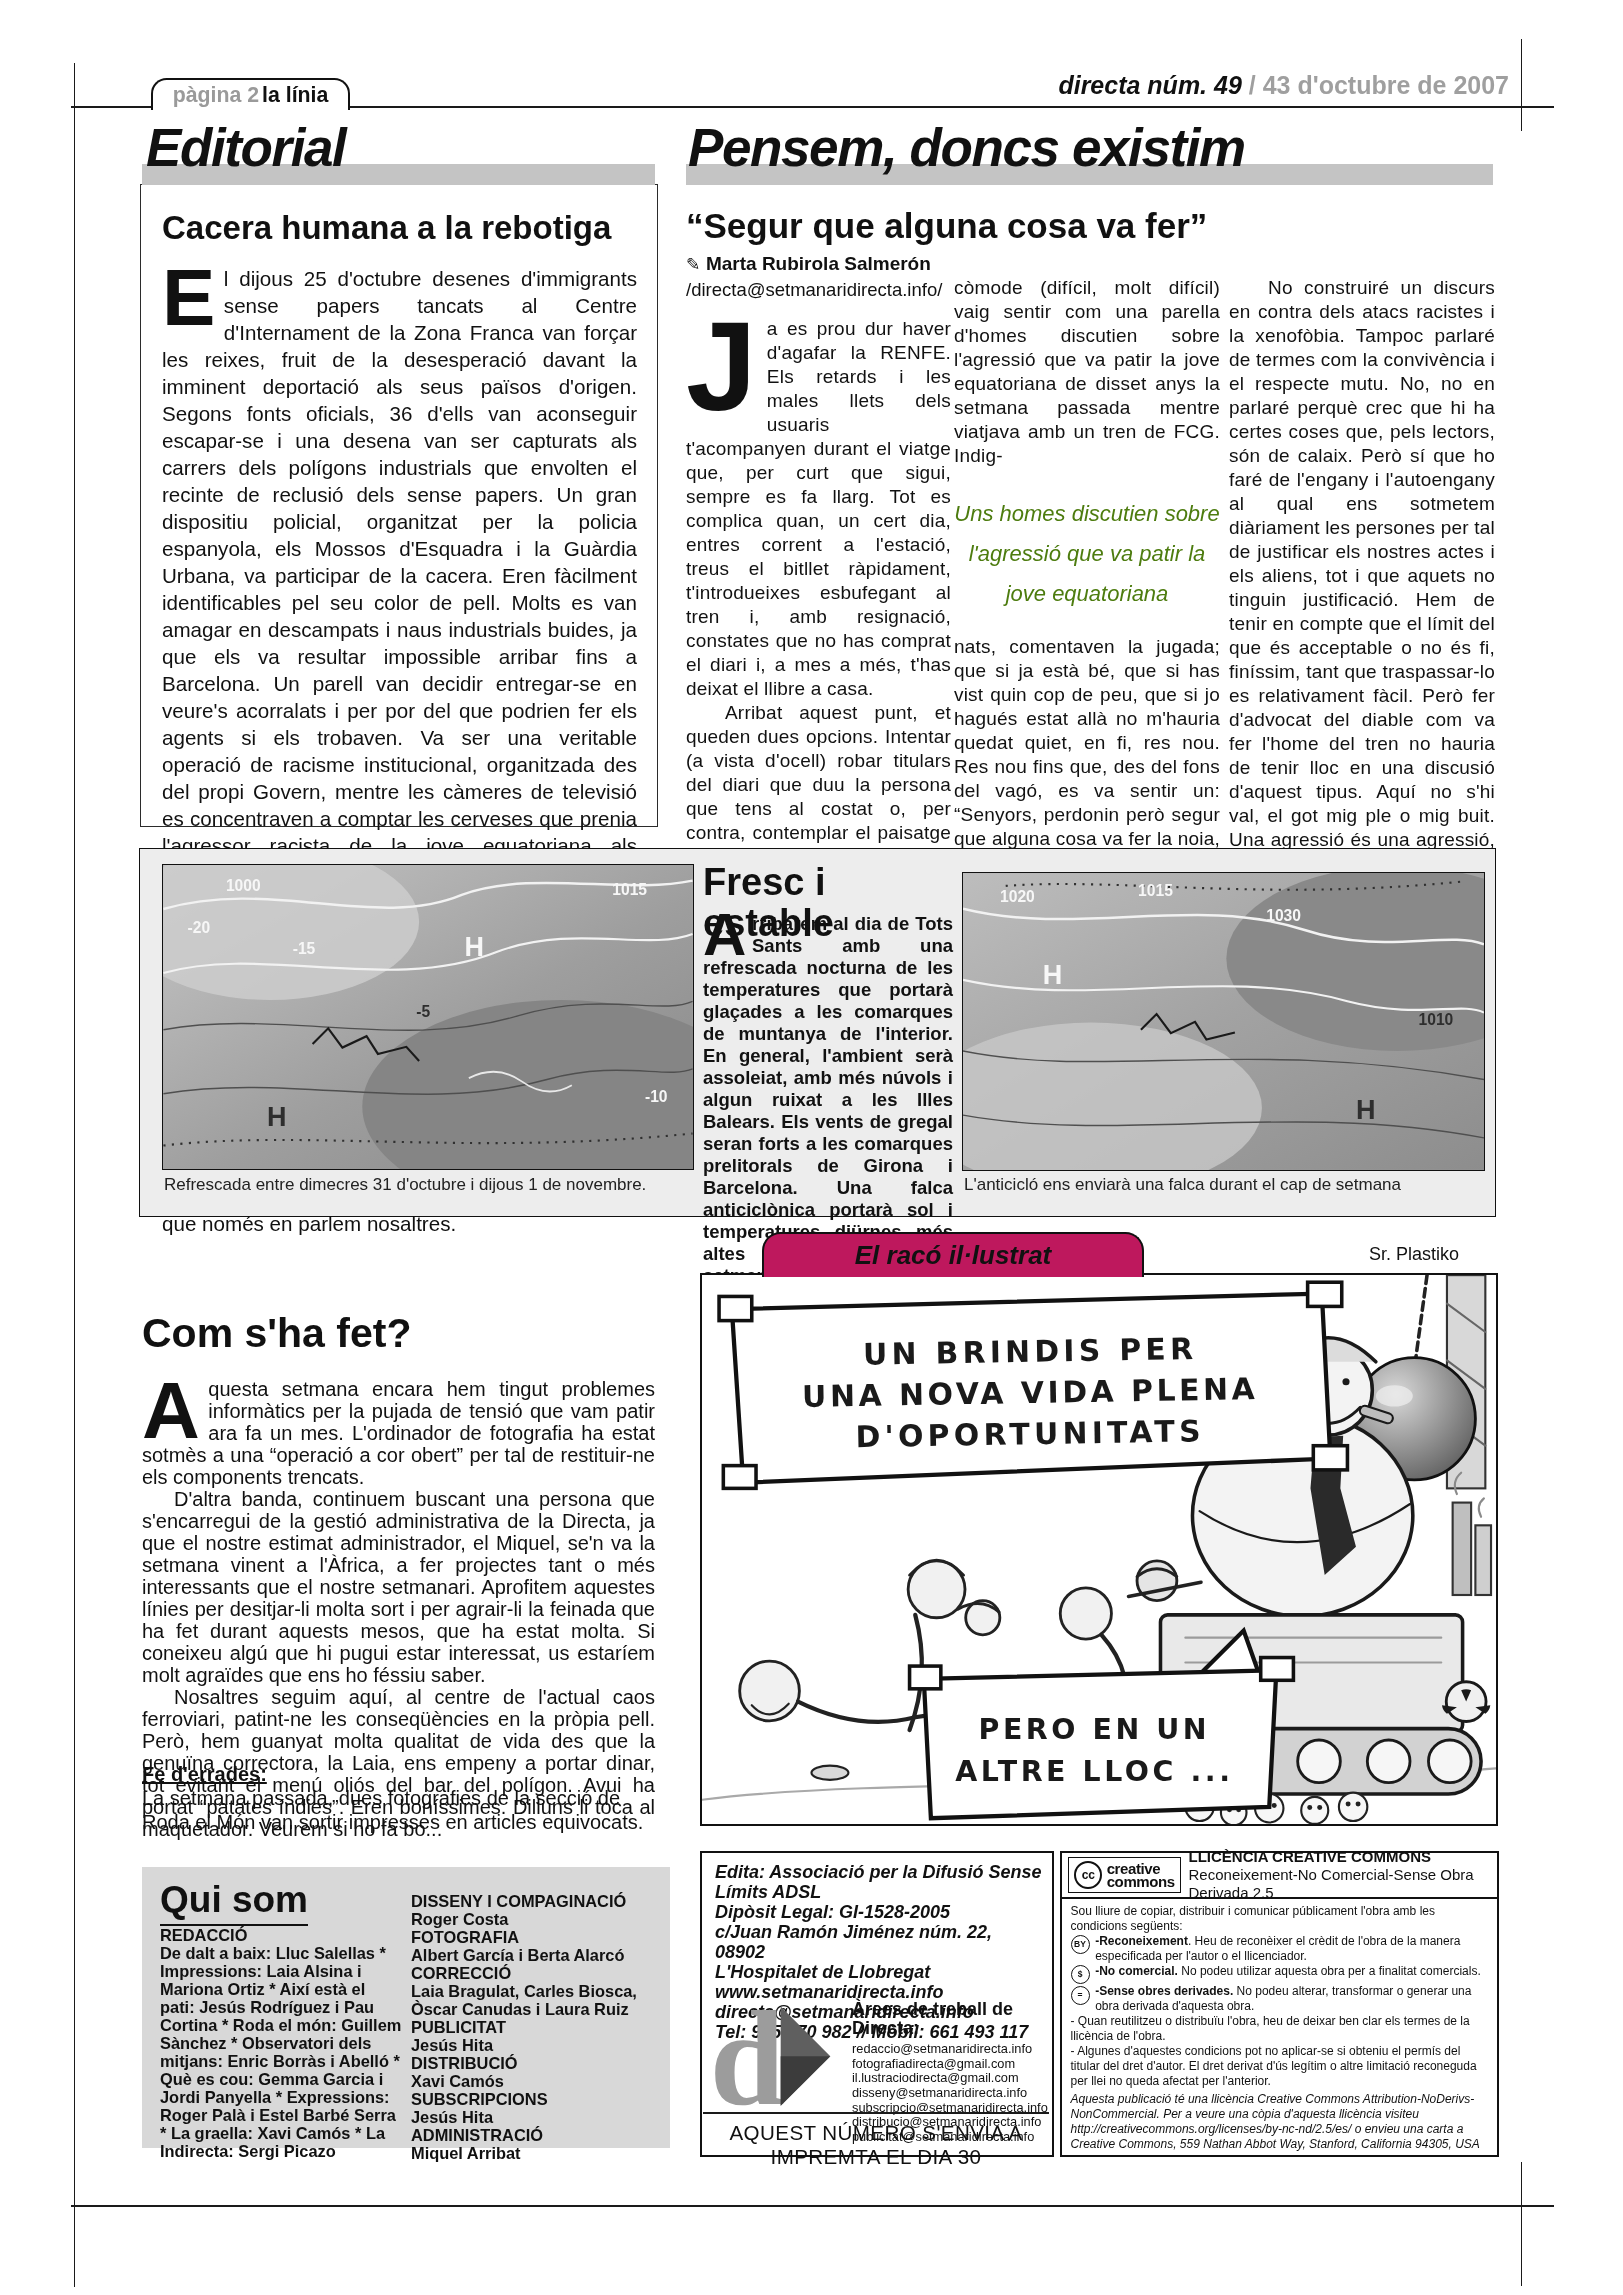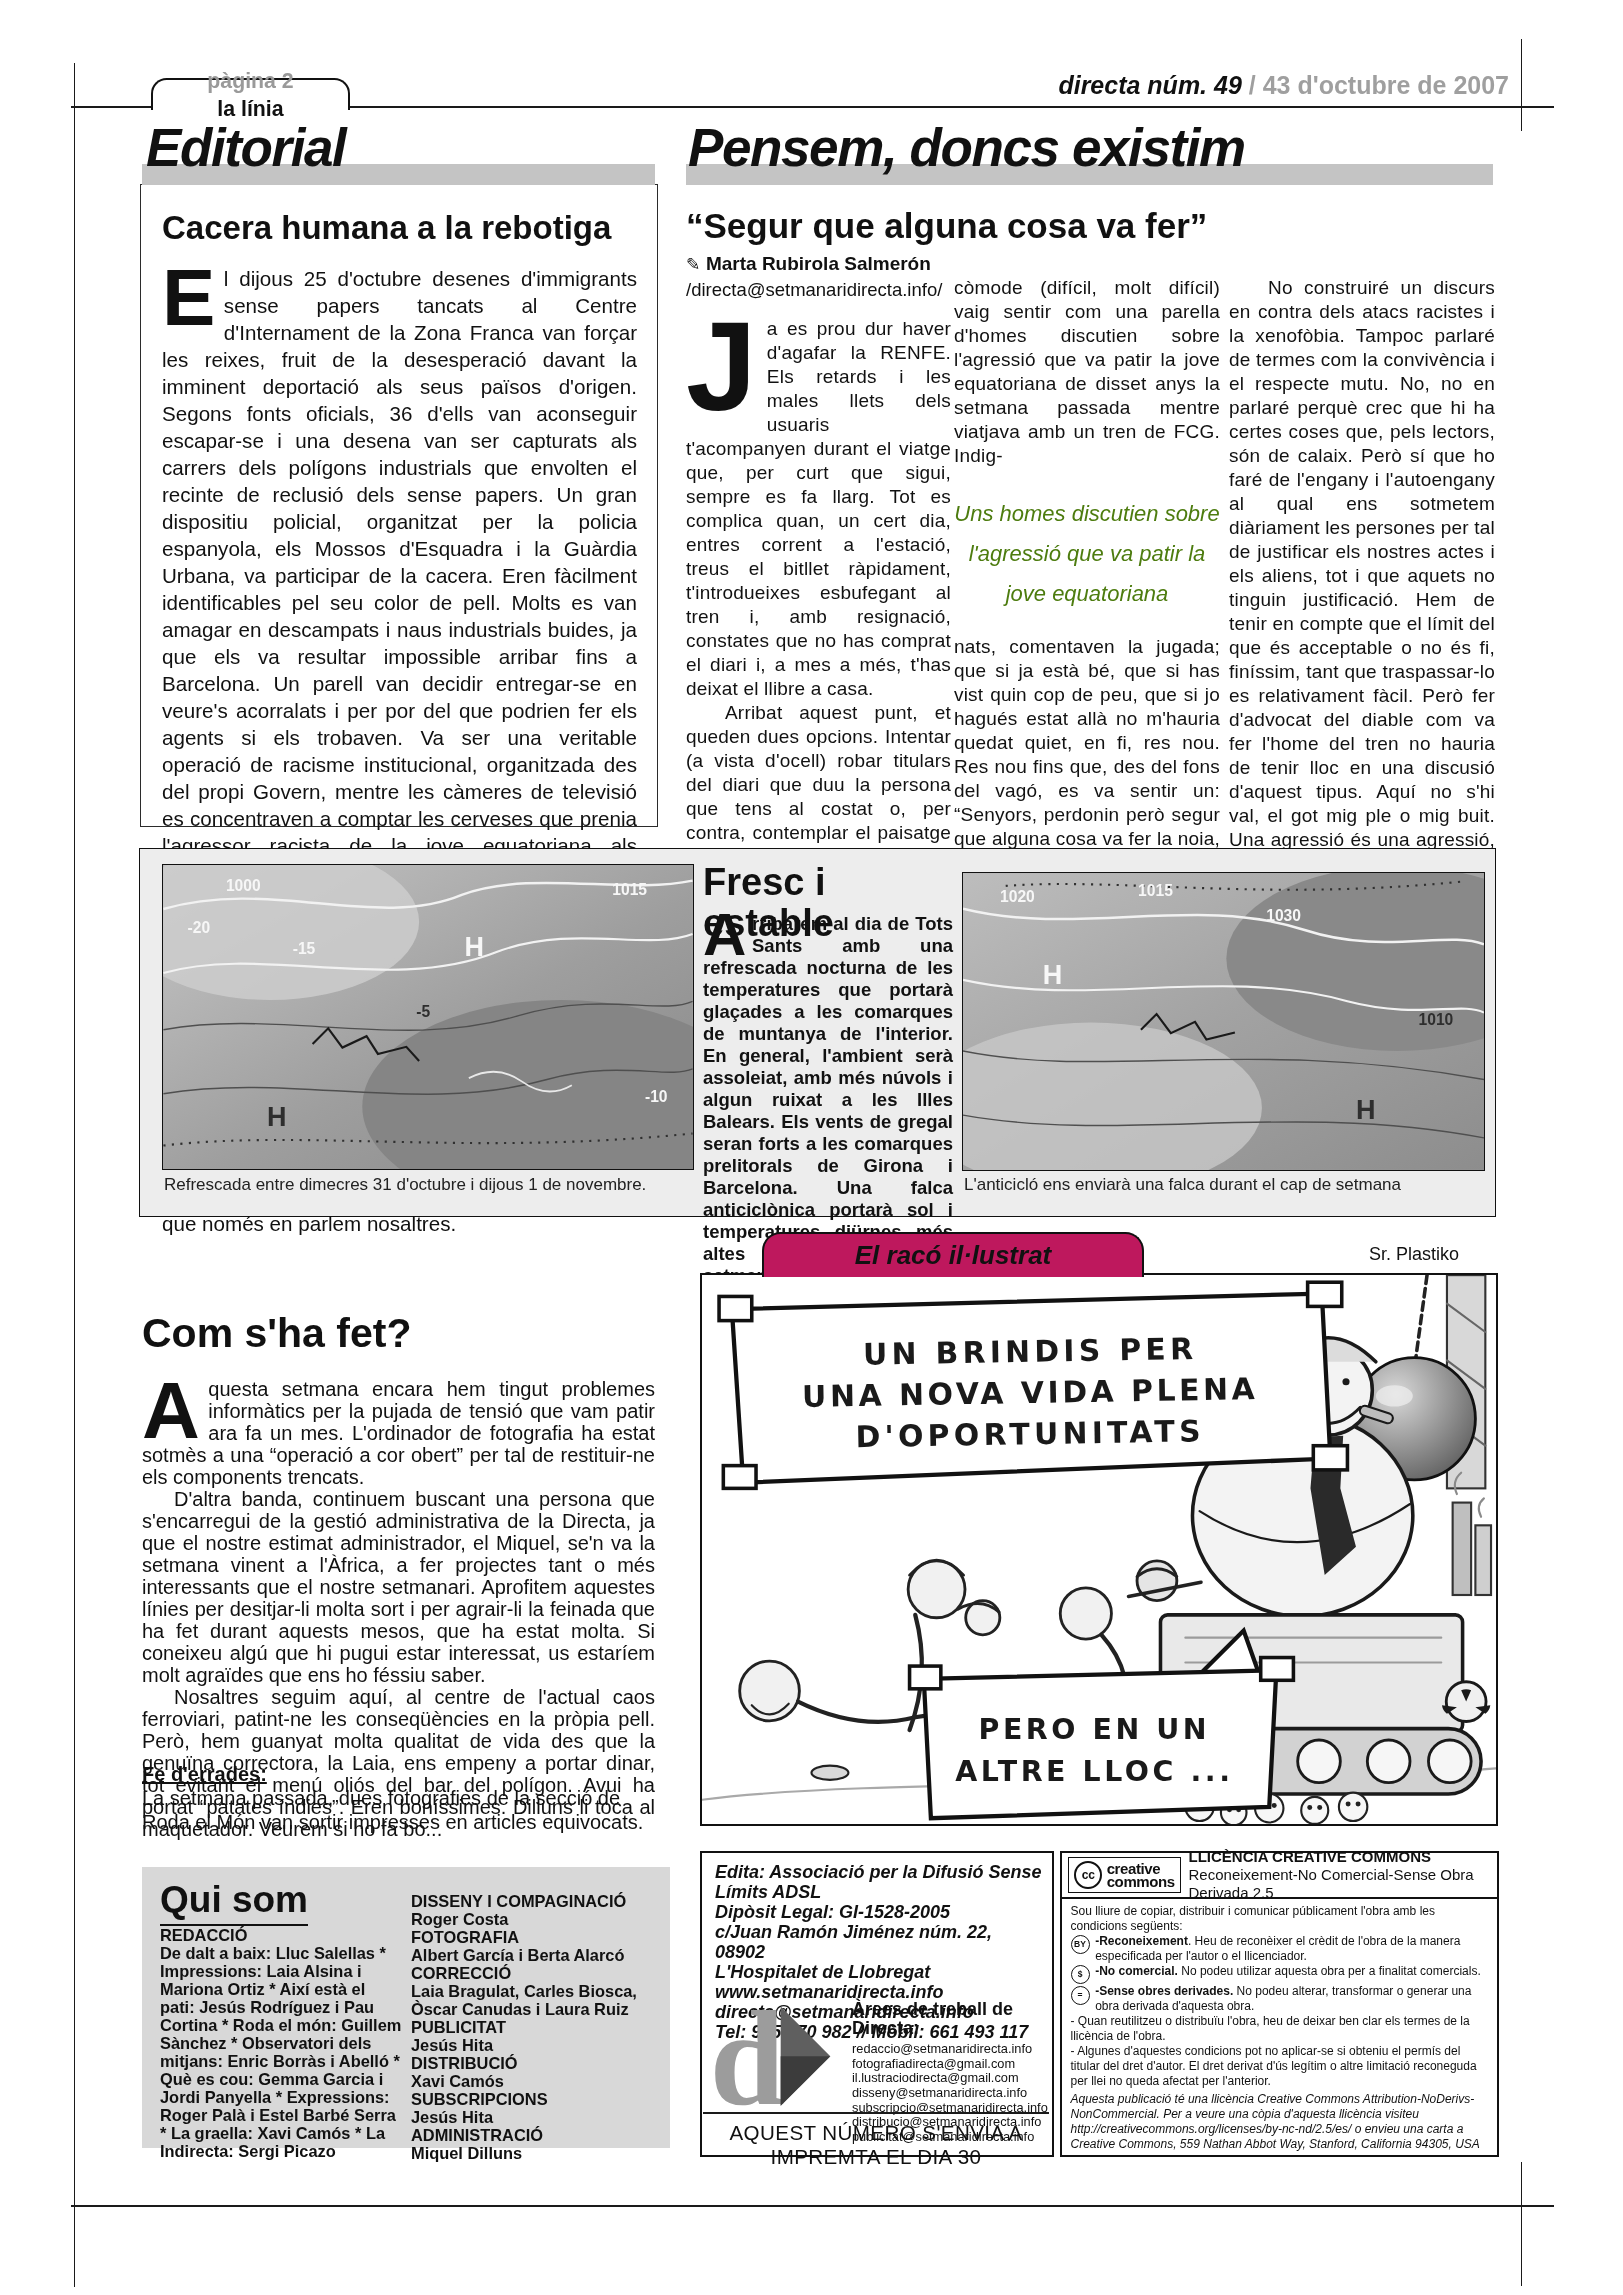--- a/index.html
+++ b/index.html
@@ -3,21 +3,21 @@
 <meta charset="utf-8">
 <style>
   html,body{margin:0;padding:0;background:#e9e9e9;}
   #page{position:relative;width:1623px;height:2295px;background:#ffffff;
         font-family:"Liberation Sans",sans-serif;color:#111;overflow:hidden;}
   .abs{position:absolute;}
   .rule{background:#1a1a1a;}
   
   #page-tab{left:151px;top:78px;width:195px;height:30px;border:2.1px solid #111;border-bottom:none;
             border-radius:15.6px 15.6px 0 0;background:#fff;display:flex;align-items:center;justify-content:center;
-            gap:3px;font-weight:bold;font-size:21.3px;z-index:3;flex-direction:column;}
+            gap:3px;font-weight:bold;font-size:21.3px;z-index:3;}
   #page-tab .lite{color:#9a9a9a;}
   #issue-line{right:114px;top:71px;font-size:25px;font-weight:bold;white-space:nowrap;}
   #issue-line .iss{font-style:italic;color:#111;}
   #issue-line .date{color:#9f9f9f;}
   
   .section-head{font-size:53px;font-weight:bold;font-style:italic;letter-spacing:-1.4px;z-index:2;line-height:53px;}
   .graybar{background:#c4c4c4;height:21.3px;z-index:1;}
   .art-title{font-weight:bold;font-size:33px;line-height:36px;}
   
   #editorial-box{left:140px;top:184px;width:516px;height:641px;border:1.4px solid #2b2b2b;background:#fff;}
@@ -338,21 +338,21 @@
     <div>Albert García i Berta Alarcó</div>
     <div>CORRECCIÓ</div>
     <div>Laia Bragulat, Carles Biosca, Òscar Canudas i Laura Ruiz</div>
     <div>PUBLICITAT</div>
     <div>Jesús Hita</div>
     <div>DISTRIBUCIÓ</div>
     <div>Xavi Camós</div>
     <div>SUBSCRIPCIONS</div>
     <div>Jesús Hita</div>
     <div>ADMINISTRACIÓ</div>
-    <div>Miquel Dilluns</div>
+    <div>Miquel Arribat</div>
   </div>
 
   <div id="edita-box" class="abs"></div>
   <div id="edita-lines" class="abs">
     <div>Edita: Associació per la Difusió Sense Límits ADSL</div>
     <div>Dipòsit Legal: GI-1528-2005</div>
     <div>c/Juan Ramón Jiménez núm. 22, 08902</div>
     <div>L'Hospitalet de Llobregat</div>
     <div>www.setmanaridirecta.info</div>
     <div>directa@setmanaridirecta.info</div>

